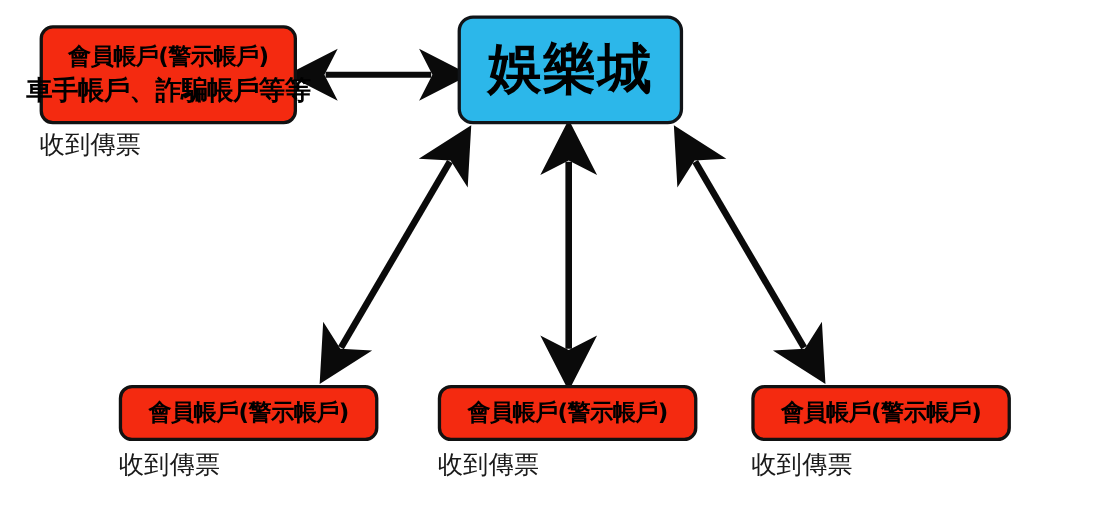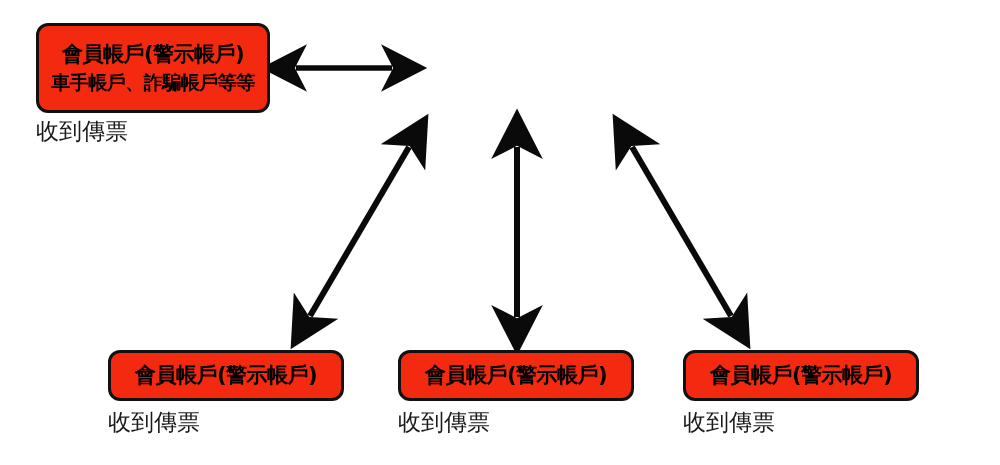--- a/index.html
+++ b/index.html
@@ -51,21 +51,21 @@
 
   
   #node-member-top {
     left: 36px;
     top: 23px;
     width: 234px;
     height: 90px;
     padding: 4px 6px;
   }
   #node-member-top .line1 { font-size: 21px; }
-  #node-member-top .line2 { font-size: 19px; margin-top: 6px; }
+  #node-member-top .line2 { font-size: 24px; margin-top: 6px; }
 
   
   #node-casino {
     left: 416px;
     top: 14px;
     width: 205px;
     height: 99px;
   }
   #node-casino .line1 {
     font-size: 49px;
@@ -139,20 +139,23 @@
       <line x1="632" y1="147" x2="731" y2="316" stroke="#0a0a0a" stroke-width="6" marker-start="url(#ah-start)" marker-end="url(#ah-end)"></line>
     </g>
   </svg>
 
   <div class="node red" id="node-member-top">
     <span class="node-line line1">會員帳戶(警示帳戶)</span>
     <span class="node-line line2">車手帳戶、詐騙帳戶等等</span>
   </div>
   <div class="caption" id="caption-top">收到傳票</div>
 
+  <div class="node blue" id="node-casino">
+    <span class="node-line line1">娛樂城</span>
+  </div>
 
   <div class="node red node-bottom" id="node-member-bl">
     <span class="node-line line1">會員帳戶(警示帳戶)</span>
   </div>
   <div class="caption" id="caption-bl">收到傳票</div>
 
   <div class="node red node-bottom" id="node-member-bm">
     <span class="node-line line1">會員帳戶(警示帳戶)</span>
   </div>
   <div class="caption" id="caption-bm">收到傳票</div>

